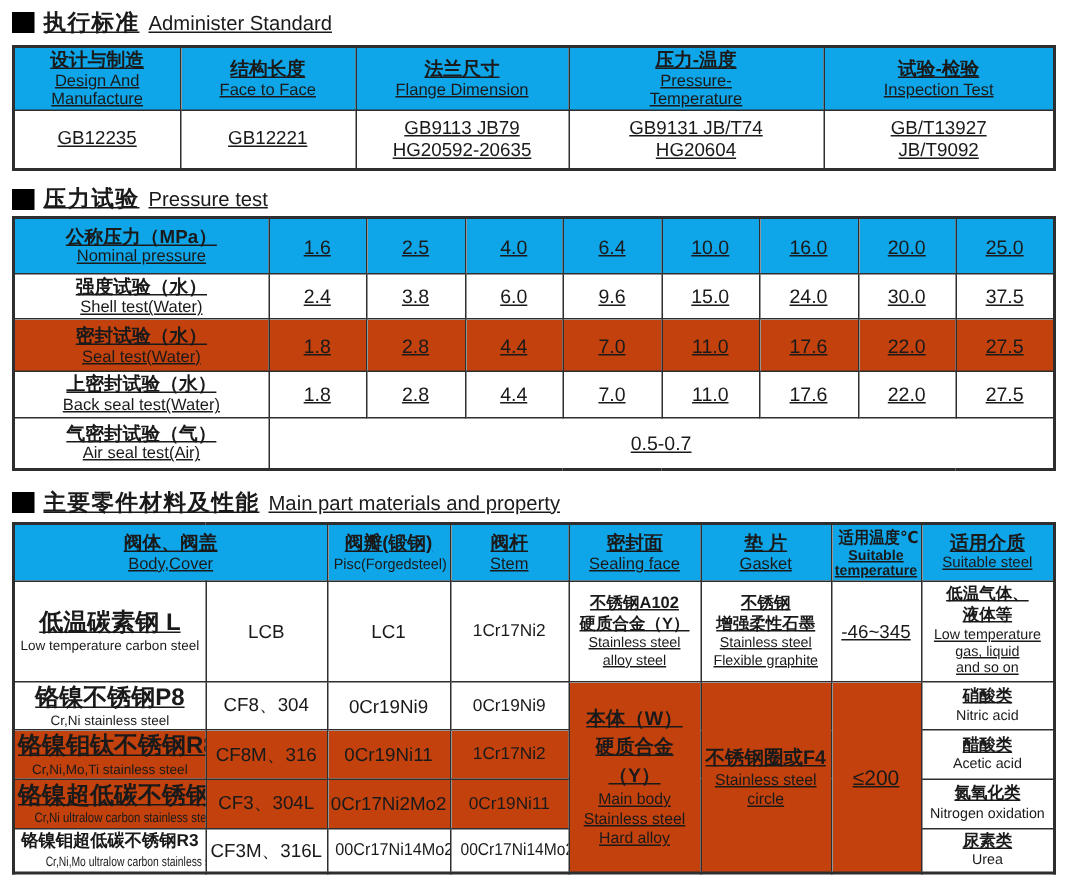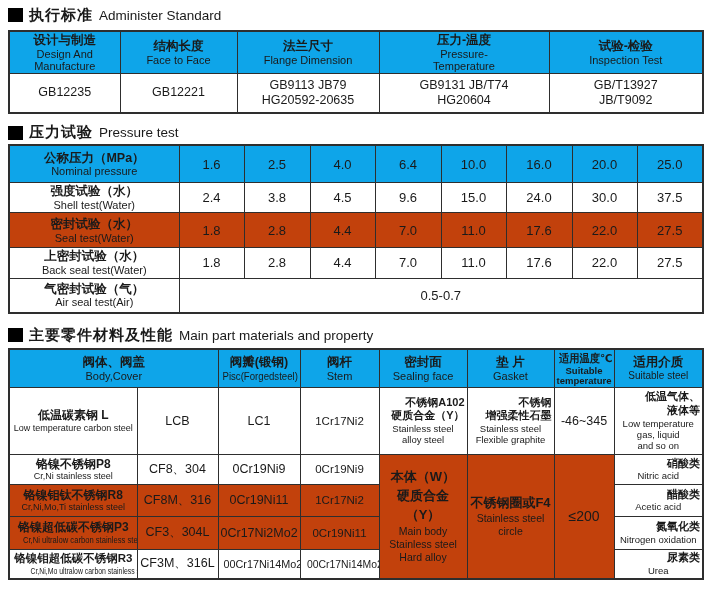--- a/index.html
+++ b/index.html
@@ -1,21 +1,21 @@
 <!DOCTYPE html>
 <html><head>
 <meta charset="utf-8">
 <style>
   html,body{margin:0;padding:0;background:#fff;}
   body{
     width:710px;height:590px;
     font-family:"Liberation Sans","DejaVu Sans",sans-serif;
     color:#1a1a1a;overflow:hidden;
   }
-  .wrap{padding:6px 20px 0 8px;}
+  .wrap{padding:6px 20px 0 8px;text-decoration:underline;}
   
   .sec-head{display:flex;align-items:center;gap:6px;height:18px;margin:0 0 6px 0;}
   .sec-head.mt10{margin-top:10px;margin-bottom:2px;}
   .sec-head.mt12{margin-top:12px;margin-bottom:4px;}
   .sq{width:15px;height:14px;background:#000;flex:0 0 auto;}
   .sec-zh{font-size:15px;font-weight:bold;letter-spacing:1px;}
   .sec-en{font-size:13.5px;}
   
   table{border-collapse:collapse;table-layout:fixed;width:694px;border:2px solid #2e2e2e;}
   td,th{border:1px solid #2e2e2e;text-align:center;vertical-align:middle;padding:1px 2px;overflow:hidden;}
@@ -24,24 +24,24 @@
   .zh{font-size:12.5px;font-weight:bold;line-height:1.18;}
   .en{font-size:11px;font-weight:normal;line-height:1.12;}
   .val{font-size:12.5px;white-space:pre-line;line-height:1.25;}
   .num{font-size:13px;text-align:center;}
   .pre{white-space:pre-line;}
   
   .h41{height:41px}.h39{height:39px}
   .h38{height:38px}.h34{height:20px}.h35{height:35px}
   .r67{height:67px}.r30{height:30px}.r32{height:32px}.r33{height:33px}
   
-  .n-zh{font-size:12px;font-weight:bold;line-height:1.2;white-space:nowrap;}
+  .n-zh{font-size:16px;font-weight:bold;line-height:1.2;white-space:nowrap;}
   .n-en{font-size:9px;line-height:1.15;white-space:nowrap;}
   .code{font-size:12.5px;}
-  .ml-zh{font-size:11px;font-weight:bold;line-height:1.25;text-align:right;}
+  .ml-zh{font-size:11px;font-weight:bold;line-height:1.25;}
   .ml-en{font-size:9.5px;line-height:1.18;}
   .mg-zh{font-size:13px;font-weight:bold;line-height:1.45;}
   .mg-en{font-size:10.5px;line-height:1.25;}
   .big{font-size:14px;}
   .th-en-sm{font-size:9.5px;line-height:1.05;}
   .fit{display:inline-block;white-space:nowrap;}
 </style>
 </head>
 <body>
 
@@ -132,21 +132,21 @@
       <td class="num">20.0</td>
       <td class="num">25.0</td>
     </tr>
     <tr class="h34">
       <td>
             <div class="zh">强度试验（水）</div>
             <div class="en">Shell test(Water)</div>
           </td>
       <td class="num">2.4</td>
       <td class="num">3.8</td>
-      <td class="num">4.5</td>
+      <td class="num">6.0</td>
       <td class="num">9.6</td>
       <td class="num">15.0</td>
       <td class="num">24.0</td>
       <td class="num">30.0</td>
       <td class="num">37.5</td>
     </tr>
     <tr class="h35">
       <td class="alt">
             <div class="zh">密封试验（水）</div>
             <div class="en">Seal test(Water)</div>

